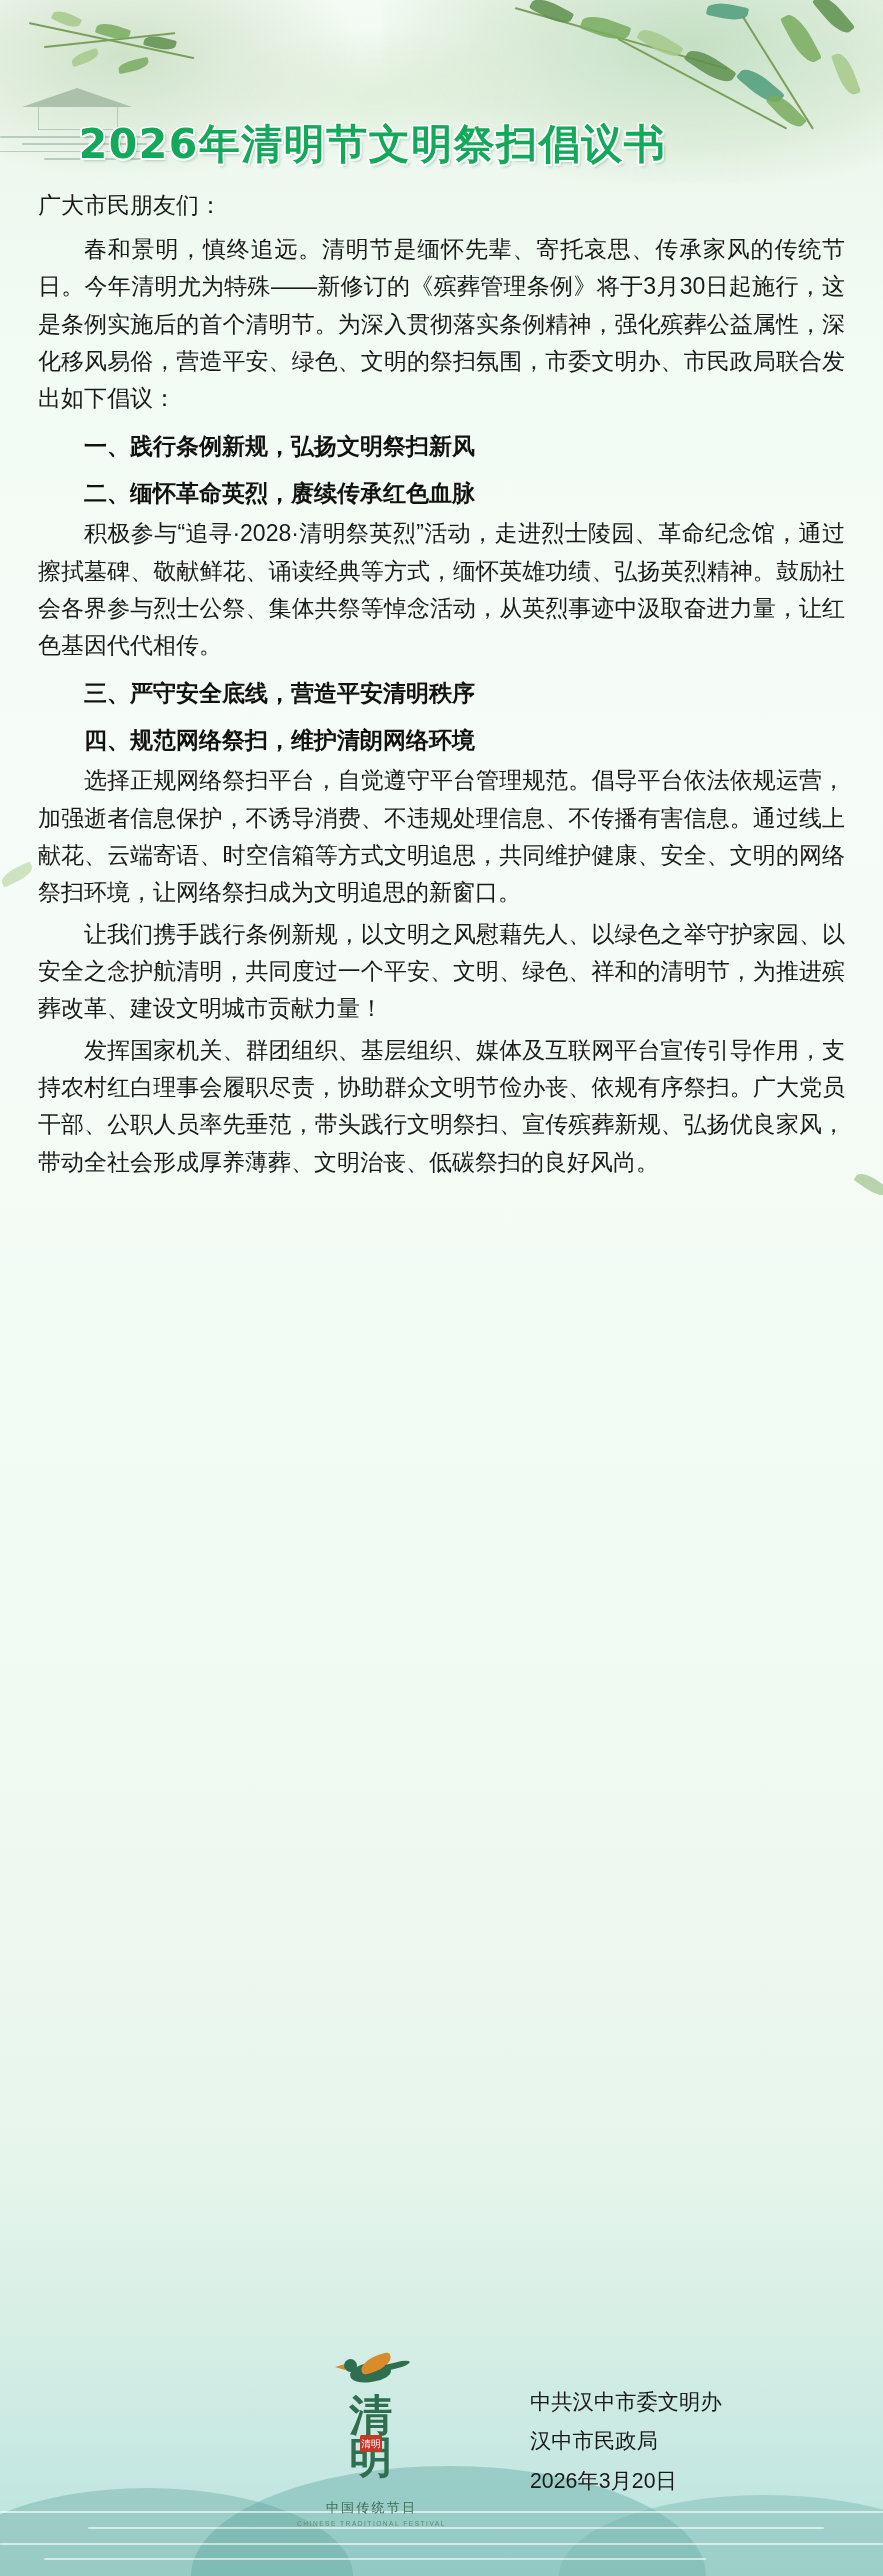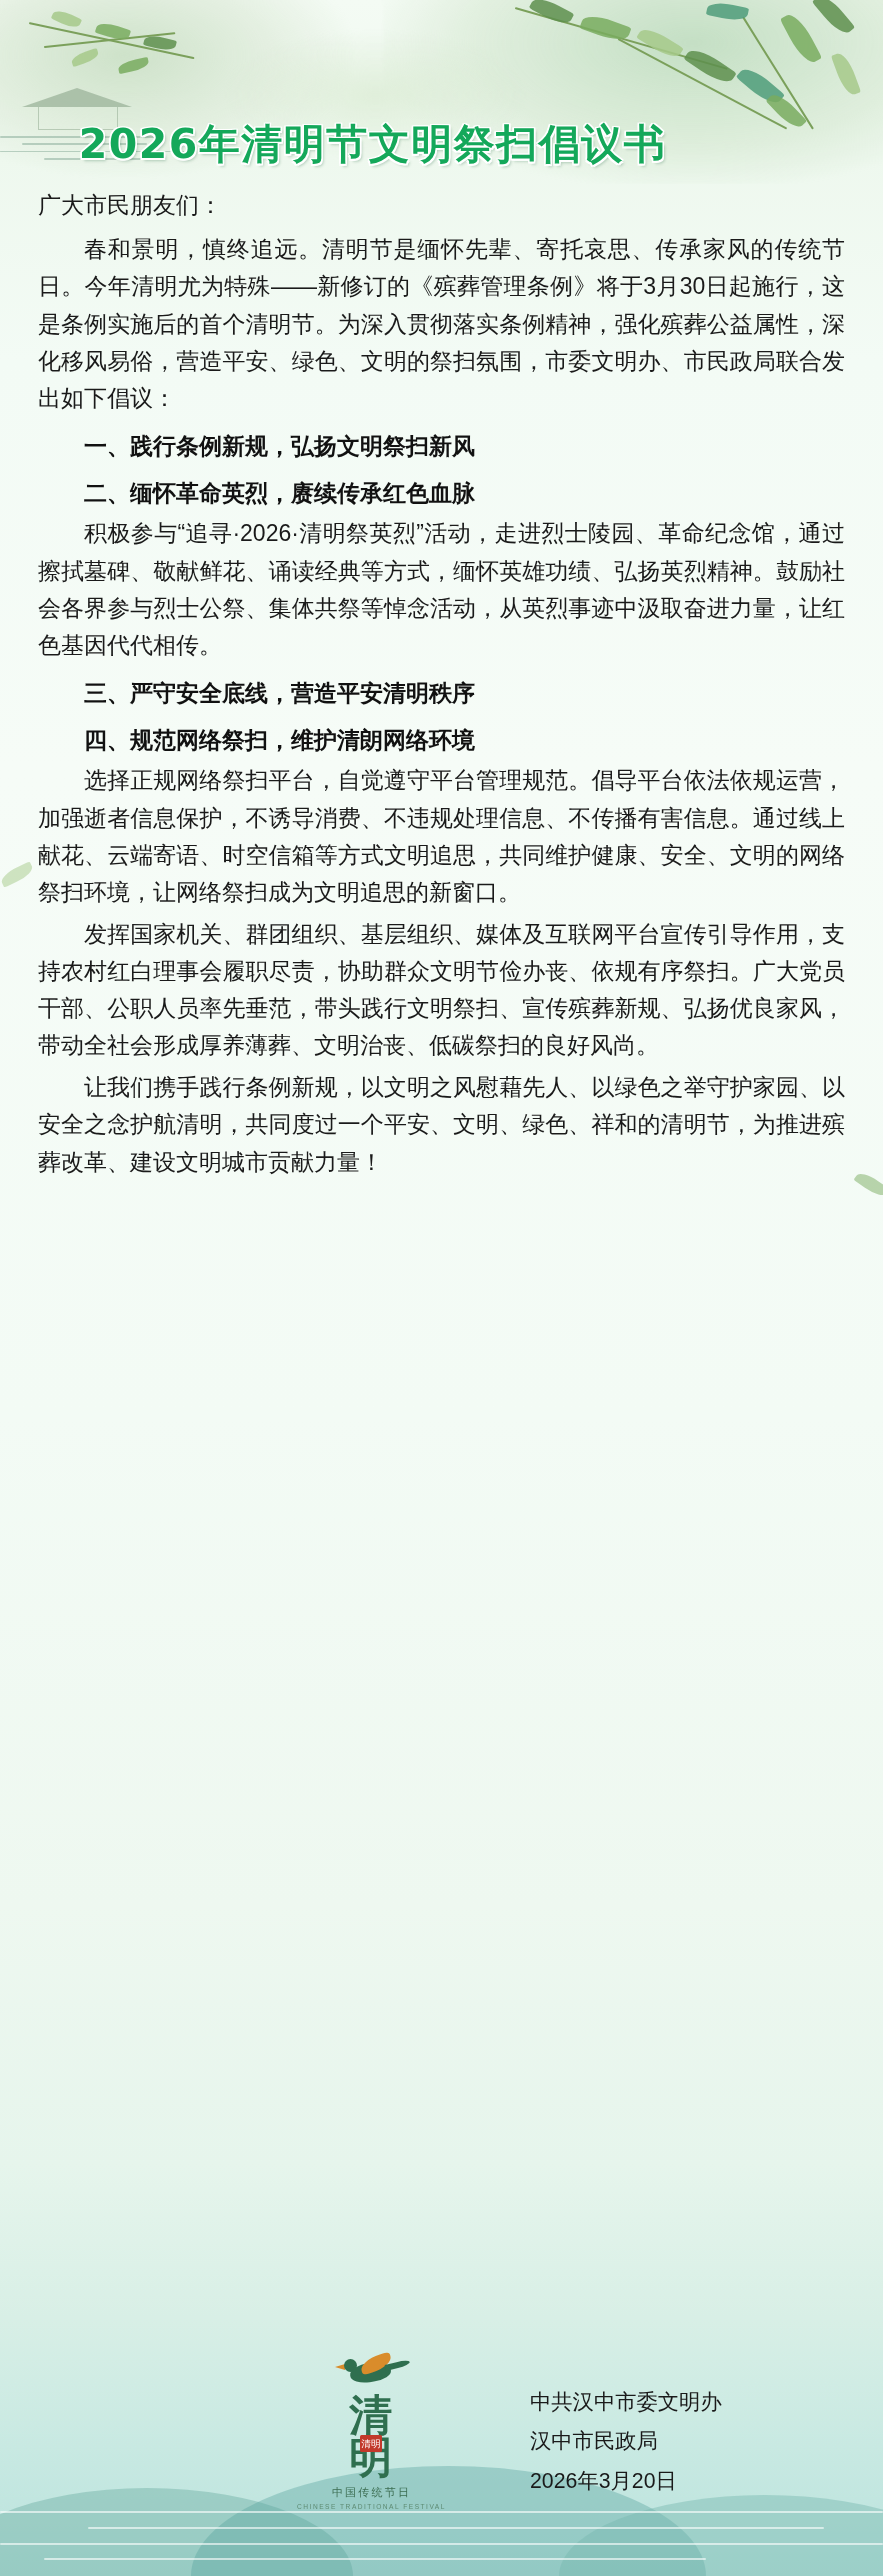--- a/index.html
+++ b/index.html
@@ -242,22 +242,22 @@
     width: 22px;
     padding: 2.9px 0;
     background: #c2392b;
     color: #ffffff;
     font-size: 9.6px;
     line-height: 1.15;
     border-radius: 1.5px;
     letter-spacing: 0;
   }
   .qm-sub {
-    margin-top: 7px;
-    font-size: 11px;
+    margin-top: 21px;
+    font-size: 13px;
     letter-spacing: 2.2px;
     color: #3c6d52;
   }
   .qm-sub2 {
     margin-top: 2.2px;
     font-size: 6.6px;
     letter-spacing: 1.5px;
     color: #5c8a72;
   }
   .signoff {
@@ -348,30 +348,30 @@
     <h1 class="poster-title">2026年清明节文明祭扫倡议书</h1>
   </div>
 
   <div class="content">
     <p class="salutation">广大市民朋友们：</p>
     <p class="para">春和景明，慎终追远。清明节是缅怀先辈、寄托哀思、传承家风的传统节日。今年清明尤为特殊——新修订的《殡葬管理条例》将于3月30日起施行，这是条例实施后的首个清明节。为深入贯彻落实条例精神，强化殡葬公益属性，深化移风易俗，营造平安、绿色、文明的祭扫氛围，市委文明办、市民政局联合发出如下倡议：</p>
 
     <h2 class="section-head">一、践行条例新规，弘扬文明祭扫新风</h2>
 
     <h2 class="section-head">二、缅怀革命英烈，赓续传承红色血脉</h2>
-    <p class="para">积极参与“追寻·2026·清明祭英烈”活动，走进烈士陵园、革命纪念馆，通过擦拭墓碑、敬献鲜花、诵读经典等方式，缅怀英雄功绩、弘扬英烈精神。鼓励社会各界参与烈士公祭、集体共祭等悼念活动，从英烈事迹中汲取奋进力量，让红色基因代代相传。</p>
+    <p class="para">积极参与“追寻·2028·清明祭英烈”活动，走进烈士陵园、革命纪念馆，通过擦拭墓碑、敬献鲜花、诵读经典等方式，缅怀英雄功绩、弘扬英烈精神。鼓励社会各界参与烈士公祭、集体共祭等悼念活动，从英烈事迹中汲取奋进力量，让红色基因代代相传。</p>
 
     <h2 class="section-head">三、严守安全底线，营造平安清明秩序</h2>
 
     <h2 class="section-head">四、规范网络祭扫，维护清朗网络环境</h2>
     <p class="para">选择正规网络祭扫平台，自觉遵守平台管理规范。倡导平台依法依规运营，加强逝者信息保护，不诱导消费、不违规处理信息、不传播有害信息。通过线上献花、云端寄语、时空信箱等方式文明追思，共同维护健康、安全、文明的网络祭扫环境，让网络祭扫成为文明追思的新窗口。</p>
 
+    <p class="para">让我们携手践行条例新规，以文明之风慰藉先人、以绿色之举守护家园、以安全之念护航清明，共同度过一个平安、文明、绿色、祥和的清明节，为推进殡葬改革、建设文明城市贡献力量！</p>
+
     <p class="para">发挥国家机关、群团组织、基层组织、媒体及互联网平台宣传引导作用，支持农村红白理事会履职尽责，协助群众文明节俭办丧、依规有序祭扫。广大党员干部、公职人员率先垂范，带头践行文明祭扫、宣传殡葬新规、弘扬优良家风，带动全社会形成厚养薄葬、文明治丧、低碳祭扫的良好风尚。</p>
-
-    <p class="para">让我们携手践行条例新规，以文明之风慰藉先人、以绿色之举守护家园、以安全之念护航清明，共同度过一个平安、文明、绿色、祥和的清明节，为推进殡葬改革、建设文明城市贡献力量！</p>
   </div>
 
   <div class="footer">
 
     <div class="qm-logo">
       <div class="qm-bird">
         <span class="beak"></span>
         <span class="head"></span>
         <span class="body"></span>
         <span class="wing"></span>

